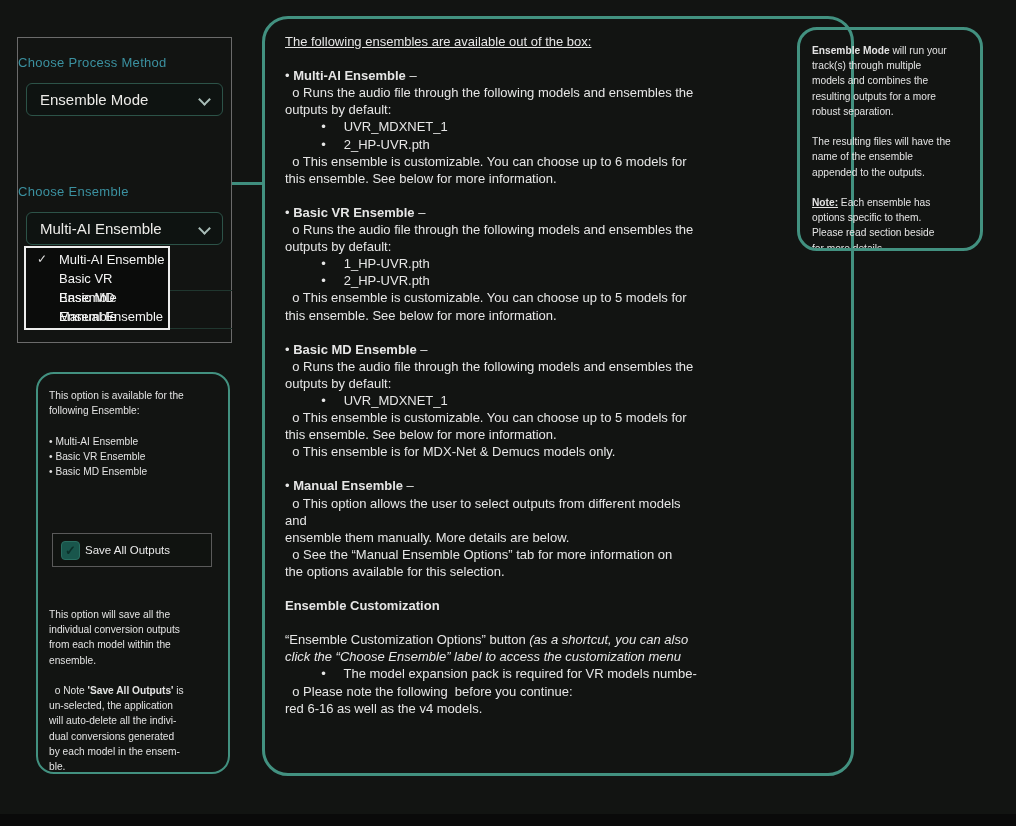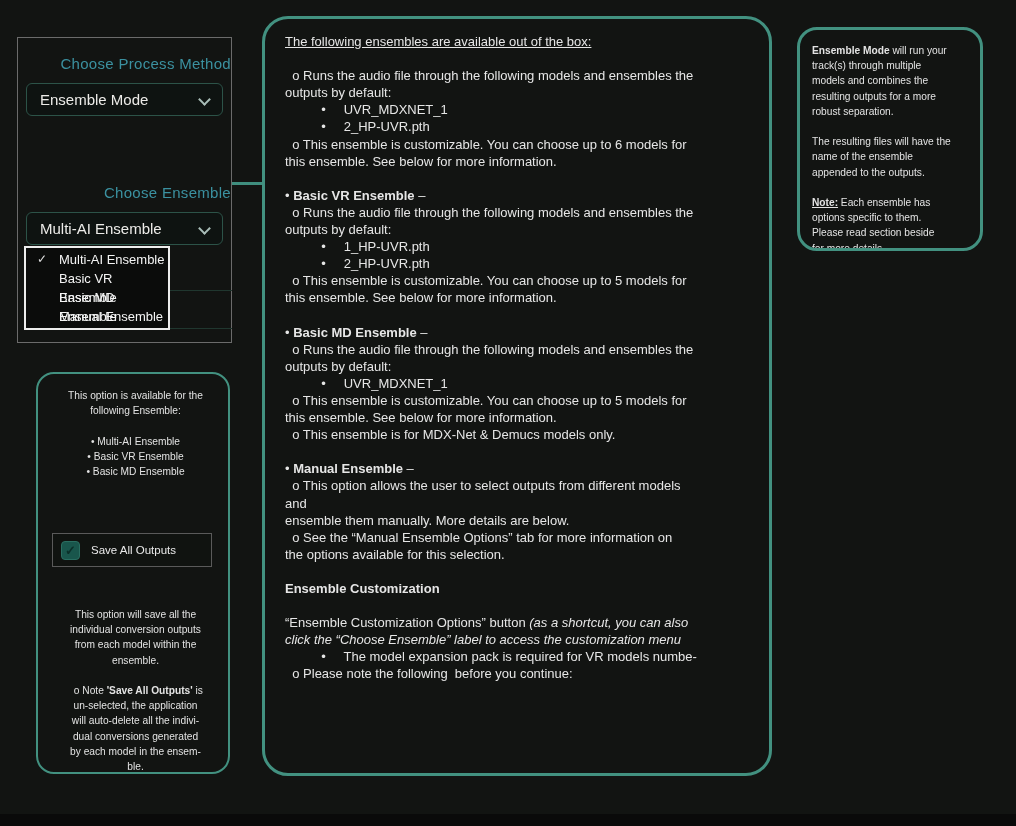--- a/index.html
+++ b/index.html
@@ -8,46 +8,46 @@
           font-family:"Liberation Sans",sans-serif;color:#e3e3e3;}
   .panel-teal{position:absolute;border:3px solid #429180;border-radius:24px;background:transparent;overflow:hidden;}
   .tl{white-space:pre-wrap;min-height:1em;}
   .tc{text-align:left;}
   .fb{font-weight:bold;}
   .fi{font-style:italic;}
   .fu{text-decoration:underline;}
 
   
   .ctrl-panel{position:absolute;left:17px;top:37px;width:215px;height:306px;border:1px solid #6b6b6b;}
-  .teal-label{position:absolute;width:100%;text-align:right;color:#3b91a0;font-size:15px;letter-spacing:.3px;}
+  .teal-label{position:absolute;width:100%;text-align:left;color:#3b91a0;font-size:13px;letter-spacing:.3px;}
   .uvr-select{position:absolute;left:8px;width:197px;height:33px;background:#0e1311;border:1px solid #2c5348;
               border-radius:6px;color:#ecebe8;font-size:15px;line-height:31px;padding-left:13px;cursor:pointer;}
   .chevron-icon{position:absolute;right:13px;top:11px;width:9px;height:9px;
                 border-left:2px solid #a9bdb8;border-bottom:2px solid #a9bdb8;transform:rotate(-45deg);}
   .sep-line{position:absolute;left:170px;width:62px;height:1px;background:#20372f;}
   .connector{position:absolute;left:232px;top:182px;width:30px;height:3px;background:#3f8e7e;}
 
   
   .menu{position:absolute;left:24px;top:246px;width:146px;height:84px;background:#0b0c0b;
         border:2px solid #ededed;z-index:5;padding-top:2px;}
   .menu-item{height:19px;line-height:19px;padding-left:33px;font-size:13px;color:#f4f4f4;position:relative;cursor:pointer;}
   .menu-check{position:absolute;left:11px;top:0;font-size:12px;color:#dcdcdc;}
 
   
   .save-panel{left:36px;top:372px;width:194px;height:402px;border-width:2px;border-radius:18px;
               font-size:10.2px;line-height:15.2px;}
-  .save-panel .blk{position:absolute;left:11px;right:6px;text-align:center;}
+  .save-panel .blk{position:absolute;left:11px;right:6px;}
   .chk-box{position:absolute;left:14px;top:159px;width:160px;height:34px;border:1px solid #5a5a5a;
            background:#101310;cursor:pointer;}
   .chk{position:absolute;left:8px;top:7px;width:19px;height:19px;background:#19564c;border:1px solid #2a6e61;
        border-radius:4px;color:#0b2f29;font-size:13px;font-weight:bold;text-align:center;line-height:18px;cursor:pointer;}
-  .chk-label{position:absolute;left:38px;top:0;height:34px;line-height:33px;font-size:11.5px;color:#eaeaea;}
+  .chk-label{position:absolute;left:32px;top:0;height:34px;line-height:33px;font-size:11.5px;color:#eaeaea;}
 
   
-  .center-panel{left:262px;top:16px;width:510px;height:760px;border-radius:26px;
+  .center-panel{left:262px;top:16px;width:592px;height:760px;border-radius:26px;
                 font-size:13px;line-height:17.1px;padding:14px 20px;color:#e6e6e6;}
 
   
   .right-panel{left:797px;top:15px;width:186px;height:224px;border-radius:20px;
                font-size:10.2px;line-height:15.2px;padding:13px 10px 10px 12px;margin-top:12px;}
 
   .bottom-bar{position:absolute;left:0;top:814px;width:1016px;height:12px;background:#0a0a0a;}
 </style>
 </head>
 <body>
@@ -120,20 +120,21 @@
         <div class="tl"><span>will auto-delete all the indivi-</span></div>
         <div class="tl"><span>dual conversions generated</span></div>
         <div class="tl"><span>by each model in the ensem-</span></div>
         <div class="tl"><span>ble.</span></div>
       </div>
   </div>
 
   <div class="panel-teal center-panel">
       <div class="tl"><span class="fu">The following ensembles are available out of the box:</span></div>
       <div class="tl"><span> </span></div>
+      <div class="tl"><span>• </span><span class="fb">Multi-AI Ensemble</span><span> –</span></div>
       <div class="tl"><span>  o Runs the audio file through the following models and ensembles the</span></div>
       <div class="tl"><span>outputs by default:</span></div>
       <div class="tl"><span>          •     UVR_MDXNET_1</span></div>
       <div class="tl"><span>          •     2_HP-UVR.pth</span></div>
       <div class="tl"><span>  o This ensemble is customizable. You can choose up to 6 models for</span></div>
       <div class="tl"><span>this ensemble. See below for more information.</span></div>
       <div class="tl"><span> </span></div>
       <div class="tl"><span>• </span><span class="fb">Basic VR Ensemble</span><span> –</span></div>
       <div class="tl"><span>  o Runs the audio file through the following models and ensembles the</span></div>
       <div class="tl"><span>outputs by default:</span></div>
@@ -156,20 +157,21 @@
       <div class="tl"><span>ensemble them manually. More details are below.</span></div>
       <div class="tl"><span>  o See the “Manual Ensemble Options” tab for more information on</span></div>
       <div class="tl"><span>the options available for this selection.</span></div>
       <div class="tl"><span> </span></div>
       <div class="tl tc"><span class="fb">Ensemble Customization</span></div>
       <div class="tl"><span> </span></div>
       <div class="tl"><span>“Ensemble Customization Options” button </span><span class="fi">(as a shortcut, you can also</span></div>
       <div class="tl"><span class="fi">click the “Choose Ensemble” label to access the customization menu</span></div>
       <div class="tl"><span>          •     The model expansion pack is required for VR models numbe-</span></div>
       <div class="tl"><span>  o Please note the following  before you continue:</span></div>
+      <div class="tl"><span>red 6-16 as well as the v4 models.</span></div>
     </div>
 
   <div class="panel-teal right-panel">
       <div class="tl"><span class="fb">Ensemble Mode</span><span> will run your</span></div>
       <div class="tl"><span>track(s) through multiple</span></div>
       <div class="tl"><span>models and combines the</span></div>
       <div class="tl"><span>resulting outputs for a more</span></div>
       <div class="tl"><span>robust separation.</span></div>
       <div class="tl"><span> </span></div>
       <div class="tl"><span>The resulting files will have the</span></div>

